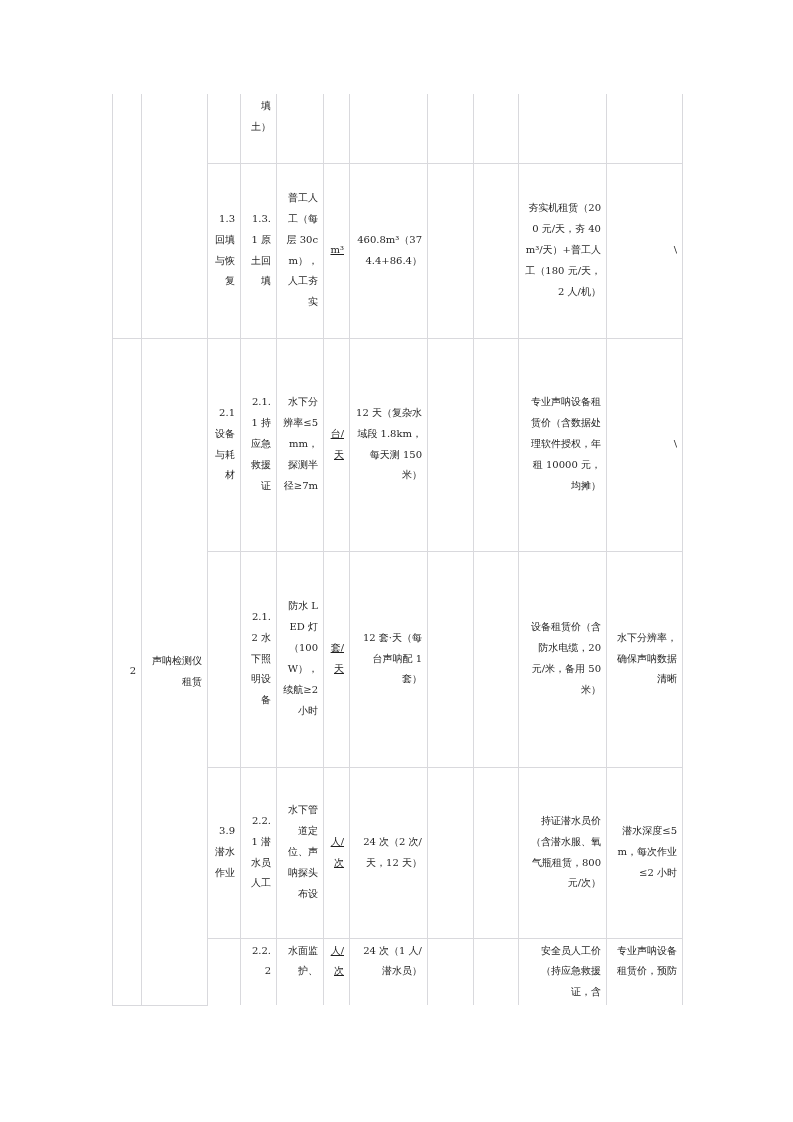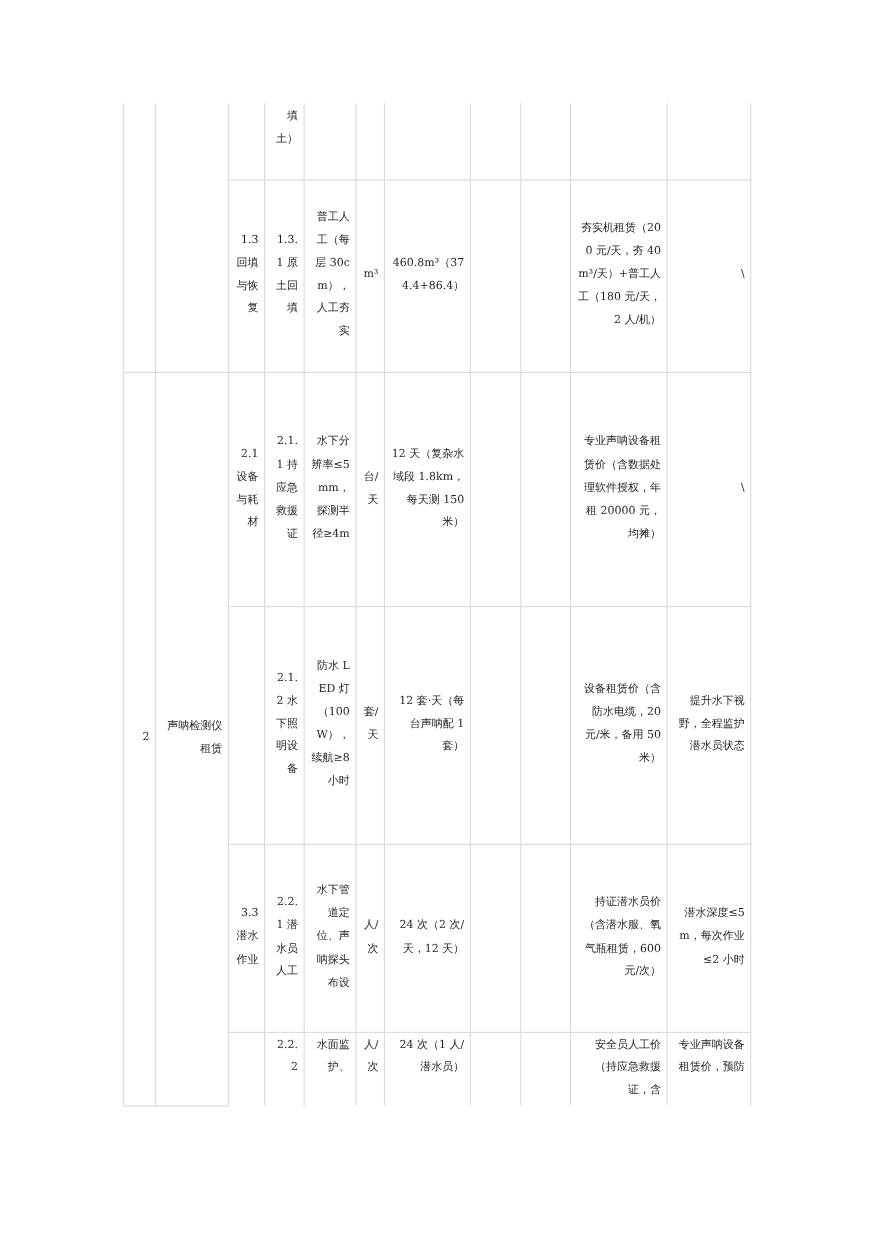--- a/index.html
+++ b/index.html
@@ -45,21 +45,21 @@
   .r2 .cv { max-height: 171px; overflow: hidden; }
   .r3 .cv { max-height: 209px; overflow: hidden; }
   .r4 .cv { max-height: 212px; overflow: hidden; }
   .r5 .cv { max-height: 167px; overflow: hidden; }
   
   td.c-serial   { text-align: center; padding: 2px 3px; }
   td.c-category { text-align: center; padding: 2px 12px; }
   td.c-sub      { padding: 2px 10px 2px 8px; }
   td.c-detail   { padding: 2px 8px; }
   td.c-spec     { padding: 2px 5px; }
-  td.c-unit     { text-align: center; padding: 2px 5px; }
+  td.c-unit     { text-align: center; padding: 2px 5px; text-decoration: underline; }
   td.c-qty      { padding: 2px 7px; }
   td.c-price    { padding: 2px 6px; }
   td.c-note     { padding: 2px 6px; }
   
   td.sec { vertical-align: middle; }
   
   td.heavy { border-bottom: 3px solid #1c1c1c; }
 </style>
 </head>
 <body>
@@ -154,96 +154,96 @@
       <td class="c-category sec heavy" rowspan="4">
         <div class="cv">声呐检测仪租赁</div>
       </td>
       <td class="c-sub">
         <div class="cv">2.1 设备与耗材</div>
       </td>
       <td class="c-detail">
         <div class="cv">2.1.1 持应急救援证</div>
       </td>
       <td class="c-spec">
-        <div class="cv">水下分辨率≤5mm，探测半径≥4m</div>
+        <div class="cv">水下分辨率≤5mm，探测半径≥7m</div>
       </td>
       <td class="c-unit">
         <div class="cv">台/天</div>
       </td>
       <td class="c-qty">
         <div class="cv">12 天（复杂水域段 1.8km，每天测 150 米）</div>
       </td>
       <td class="c-up">
         <div class="cv"></div>
       </td>
       <td class="c-tp">
         <div class="cv"></div>
       </td>
       <td class="c-price">
-        <div class="cv">专业声呐设备租赁价（含数据处理软件授权，年租 20000 元，均摊）</div>
+        <div class="cv">专业声呐设备租赁价（含数据处理软件授权，年租 10000 元，均摊）</div>
       </td>
       <td class="c-note">
         <div class="cv">\</div>
       </td>
     </tr>
 
     <tr class="r4">
       <td class="c-sub">
         <div class="cv"></div>
       </td>
       <td class="c-detail">
         <div class="cv">2.1.2 水下照明设备</div>
       </td>
       <td class="c-spec">
-        <div class="cv">防水 LED 灯（100W），续航≥8 小时</div>
+        <div class="cv">防水 LED 灯（100W），续航≥2 小时</div>
       </td>
       <td class="c-unit">
         <div class="cv">套/天</div>
       </td>
       <td class="c-qty">
         <div class="cv">12 套·天（每台声呐配 1 套）</div>
       </td>
       <td class="c-up">
         <div class="cv"></div>
       </td>
       <td class="c-tp">
         <div class="cv"></div>
       </td>
       <td class="c-price">
         <div class="cv">设备租赁价（含防水电缆，20 元/米，备用 50 米）</div>
       </td>
       <td class="c-note">
-        <div class="cv">提升水下视野，全程监护潜水员状态</div>
+        <div class="cv">水下分辨率，确保声呐数据清晰</div>
       </td>
     </tr>
 
     <tr class="r5">
       <td class="c-sub">
-        <div class="cv">3.3 潜水作业</div>
+        <div class="cv">3.9 潜水作业</div>
       </td>
       <td class="c-detail">
         <div class="cv">2.2.1 潜水员人工</div>
       </td>
       <td class="c-spec">
         <div class="cv">水下管道定位、声呐探头布设</div>
       </td>
       <td class="c-unit">
         <div class="cv">人/次</div>
       </td>
       <td class="c-qty">
         <div class="cv">24 次（2 次/天，12 天）</div>
       </td>
       <td class="c-up">
         <div class="cv"></div>
       </td>
       <td class="c-tp">
         <div class="cv"></div>
       </td>
       <td class="c-price">
-        <div class="cv">持证潜水员价（含潜水服、氧气瓶租赁，600 元/次）</div>
+        <div class="cv">持证潜水员价（含潜水服、氧气瓶租赁，800 元/次）</div>
       </td>
       <td class="c-note">
         <div class="cv">潜水深度≤5m，每次作业≤2 小时</div>
       </td>
     </tr>
 
     <tr class="r6">
       <td class="c-sub">
         <div class="cv"></div>
       </td>

